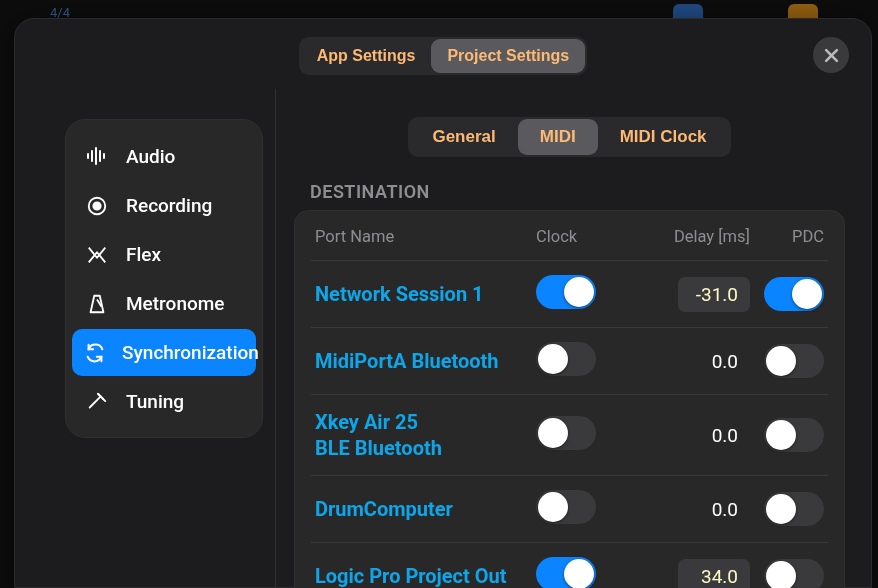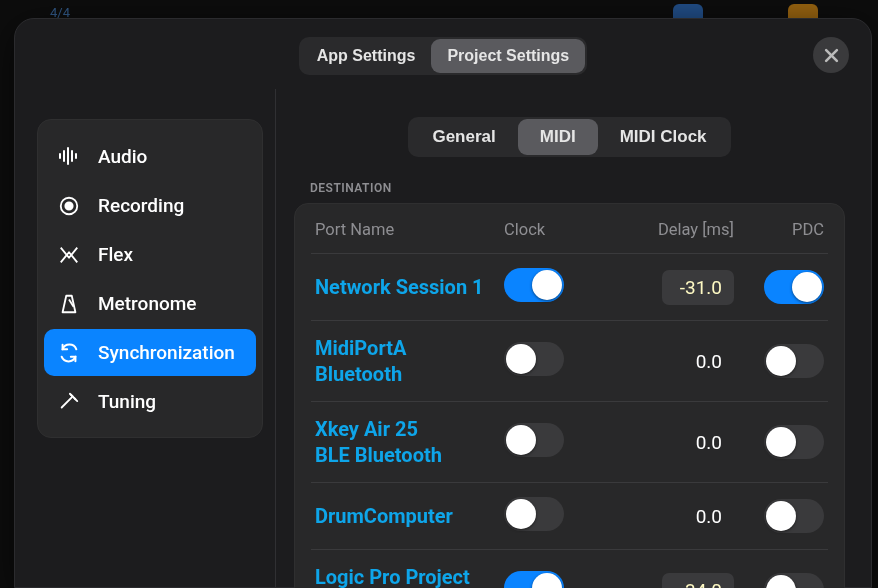--- a/index.html
+++ b/index.html
@@ -40,21 +40,21 @@
     position: relative;
   }
   .seg-top {
     display: inline-flex;
     background: #2a2a2c;
     border-radius: 10px;
     padding: 2px;
   }
   .seg-top .seg-item, .seg-sub .seg-item {
     border: none; background: transparent;
-    color: #e5e5e5; font-size: 16px; font-weight: 600;
+    color: #fdba74; font-size: 16px; font-weight: 600;
     padding: 8px 16px; border-radius: 9px; cursor: pointer;
     white-space: nowrap;
   }
   .seg-sub .seg-item { font-size: 17px; font-weight:600; padding: 8px 22px; }
   .seg-top .seg-item.active, .seg-sub .seg-item.active {
     background: #5a5a5e;
   }
   .close-btn {
     position: absolute; right: 22px; top: 18px;
     width: 36px; height: 36px; border-radius: 50%;
@@ -66,23 +66,24 @@
   .sheet-body {
     flex: 1; display: flex; min-height: 0;
   }
 
   
   .sidebar {
     width: 260px; padding: 30px 12px 20px 22px;
   }
   .sidebar-card {
     background: #282829;
-    border-radius: 14px;
+    border-radius: 20px;
     border: 1px solid #2f2f30;
     padding: 10px 6px;
+    margin-left: 28px;
   }
   .side-item {
     display: flex; align-items: center; gap: 16px;
     padding: 12px 12px;
     border-radius: 10px; cursor: pointer;
     color: #fff; font-size: 19px; font-weight: 500;
     margin: 2px 0;
   }
   .side-item .icon { width: 26px; display:flex; justify-content:center; color:#fff; }
   .side-item.active { background: #0a84ff; }
@@ -98,35 +99,35 @@
   .sub-seg-wrap {
     display: flex; justify-content: center; margin-bottom: 24px;
   }
   .seg-sub {
     display: inline-flex;
     background: #2a2a2c;
     border-radius: 10px;
     padding: 2px;
   }
   .section-title {
-    color: #8e8e92; font-size: 12px; font-weight: 600; letter-spacing: 0.5px;
+    color: #8e8e92; font-size: 18px; font-weight: 600; letter-spacing: 0.5px;
     padding-left: 16px; margin-bottom: 8px;
   }
   .dest-card {
     background: #282829;
     border-radius: 14px;
     border: 1px solid #2f2f30;
     padding: 0 16px 0 16px;
     flex: 1;
   }
   .dest-header, .dest-row {
     display: grid;
     grid-template-columns: 1fr 90px 120px 70px;
     align-items: center;
-    column-gap: 20px;
+    column-gap: 4px;
   }
   .dest-header {
     color: #8e8e92; font-size: 16.5px; font-weight: 400;
     padding: 16px 4px 14px 4px;
     border-bottom: 1px solid #3a3a3c;
   }
   .dest-header .right, .dest-row .right { text-align: right; }
   .dest-row {
     padding: 14px 4px;
     border-bottom: 1px solid #3a3a3c;

